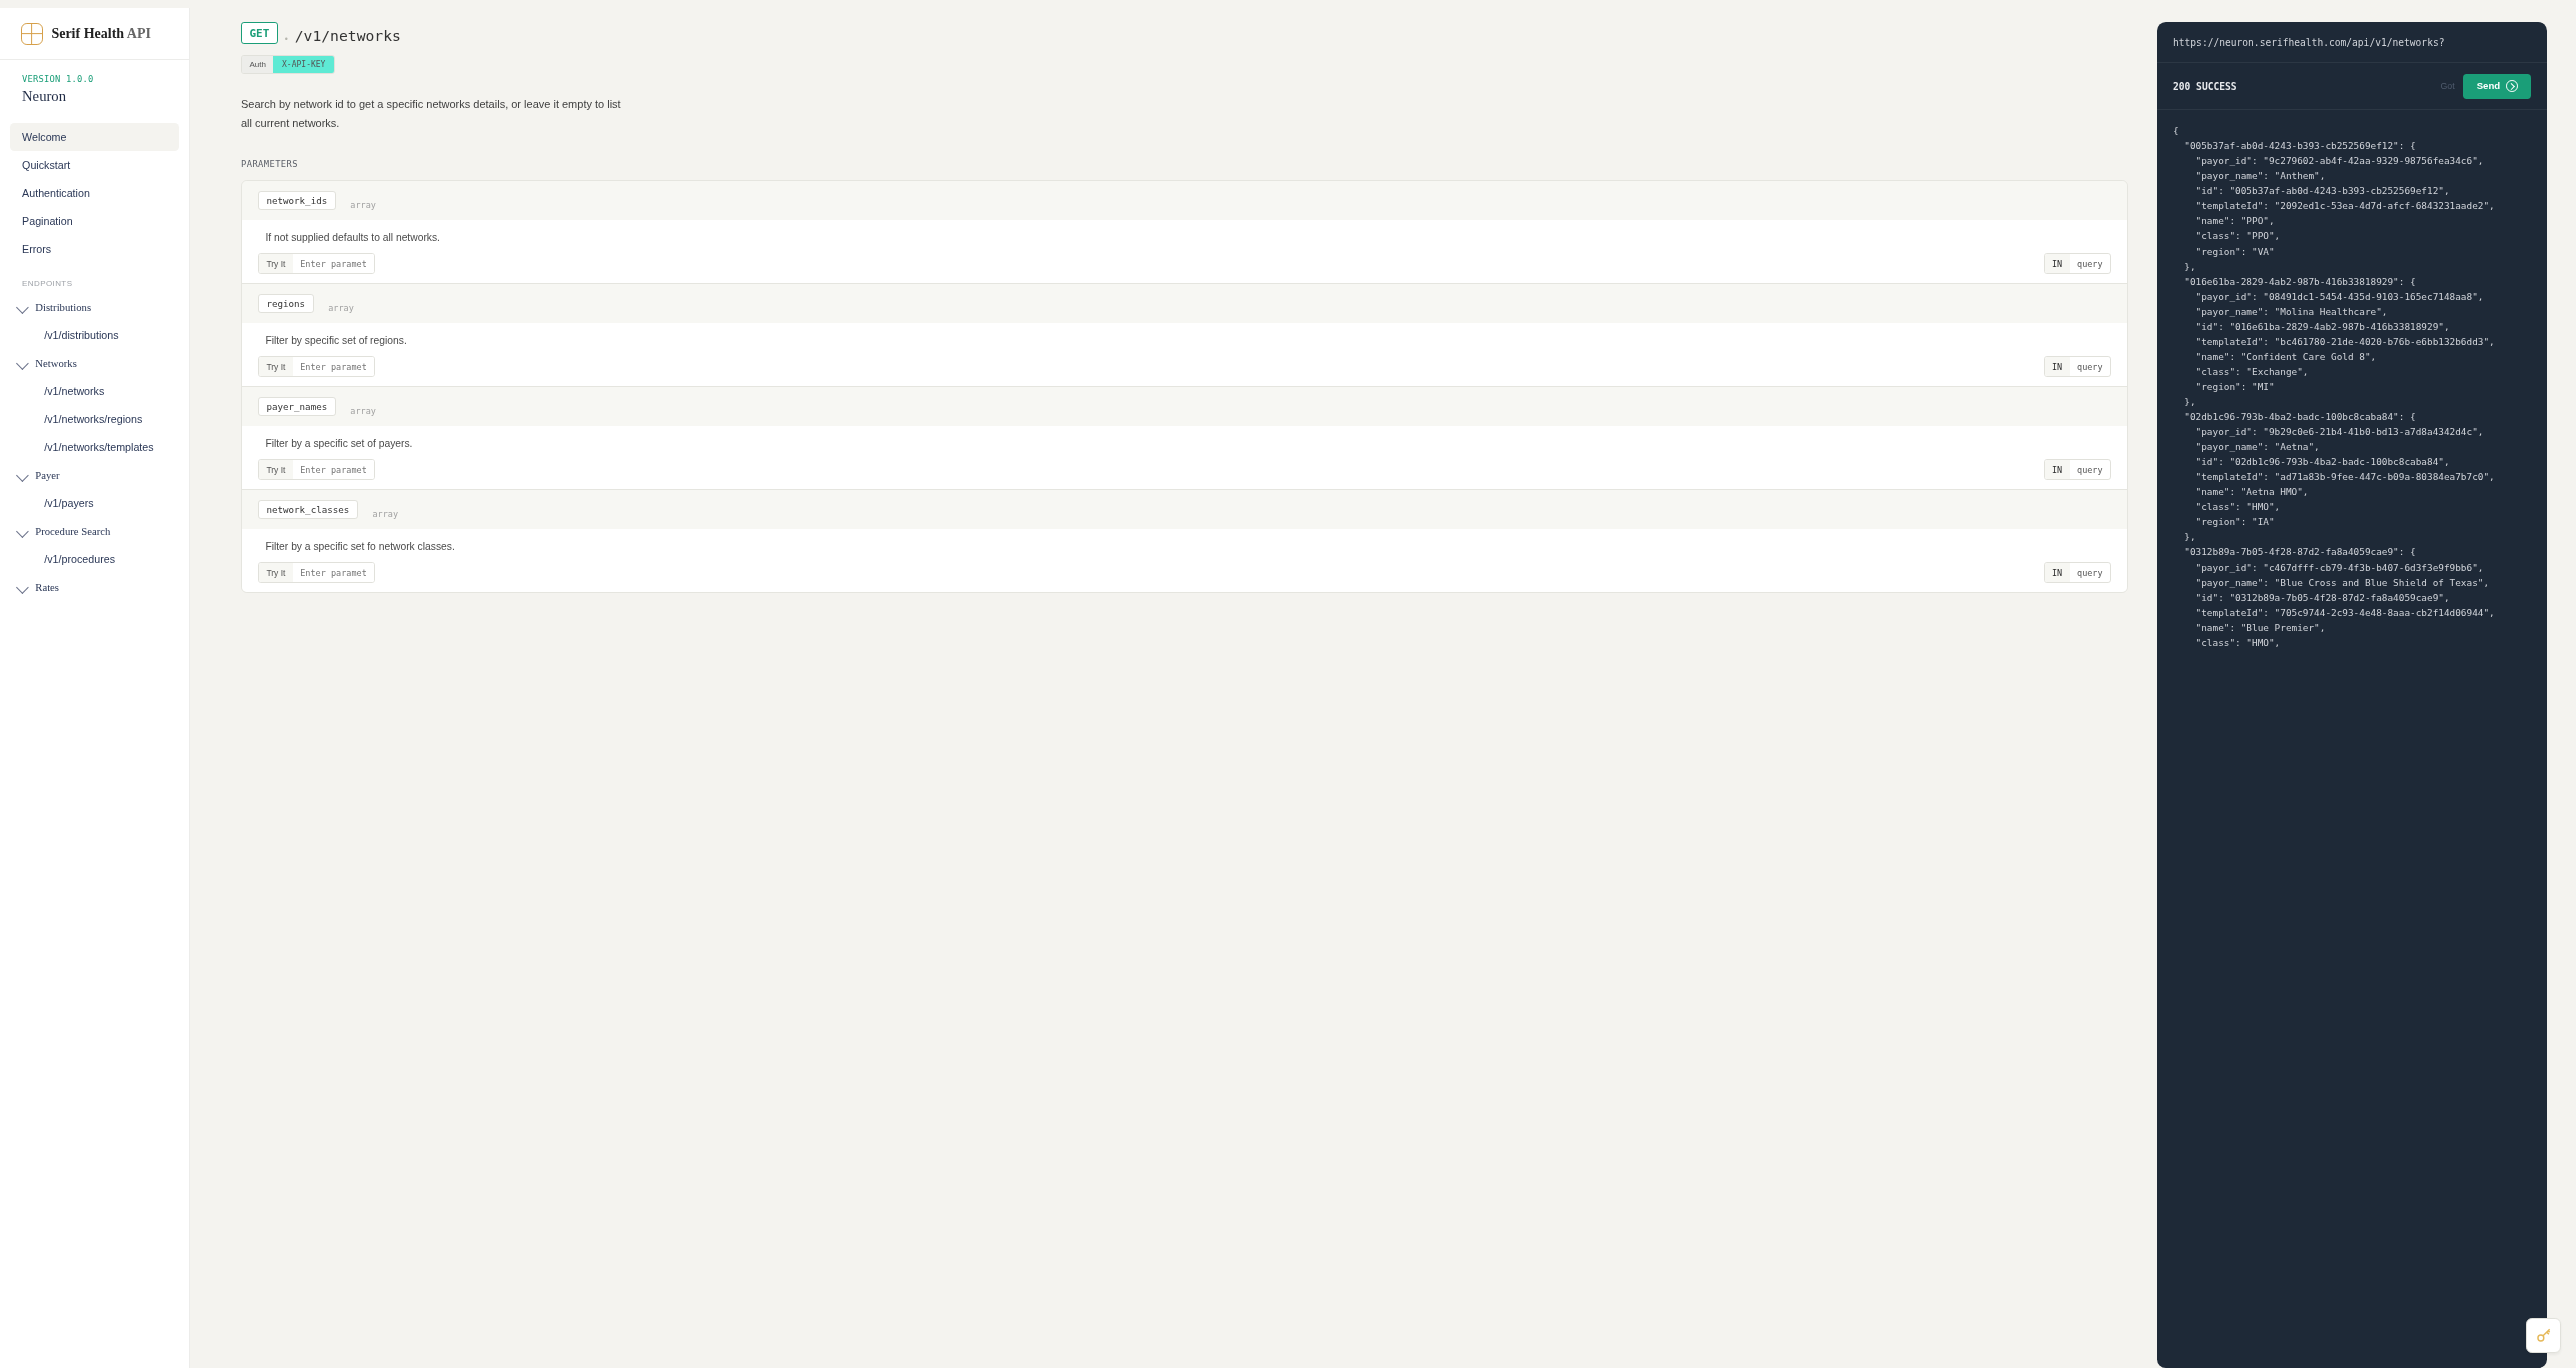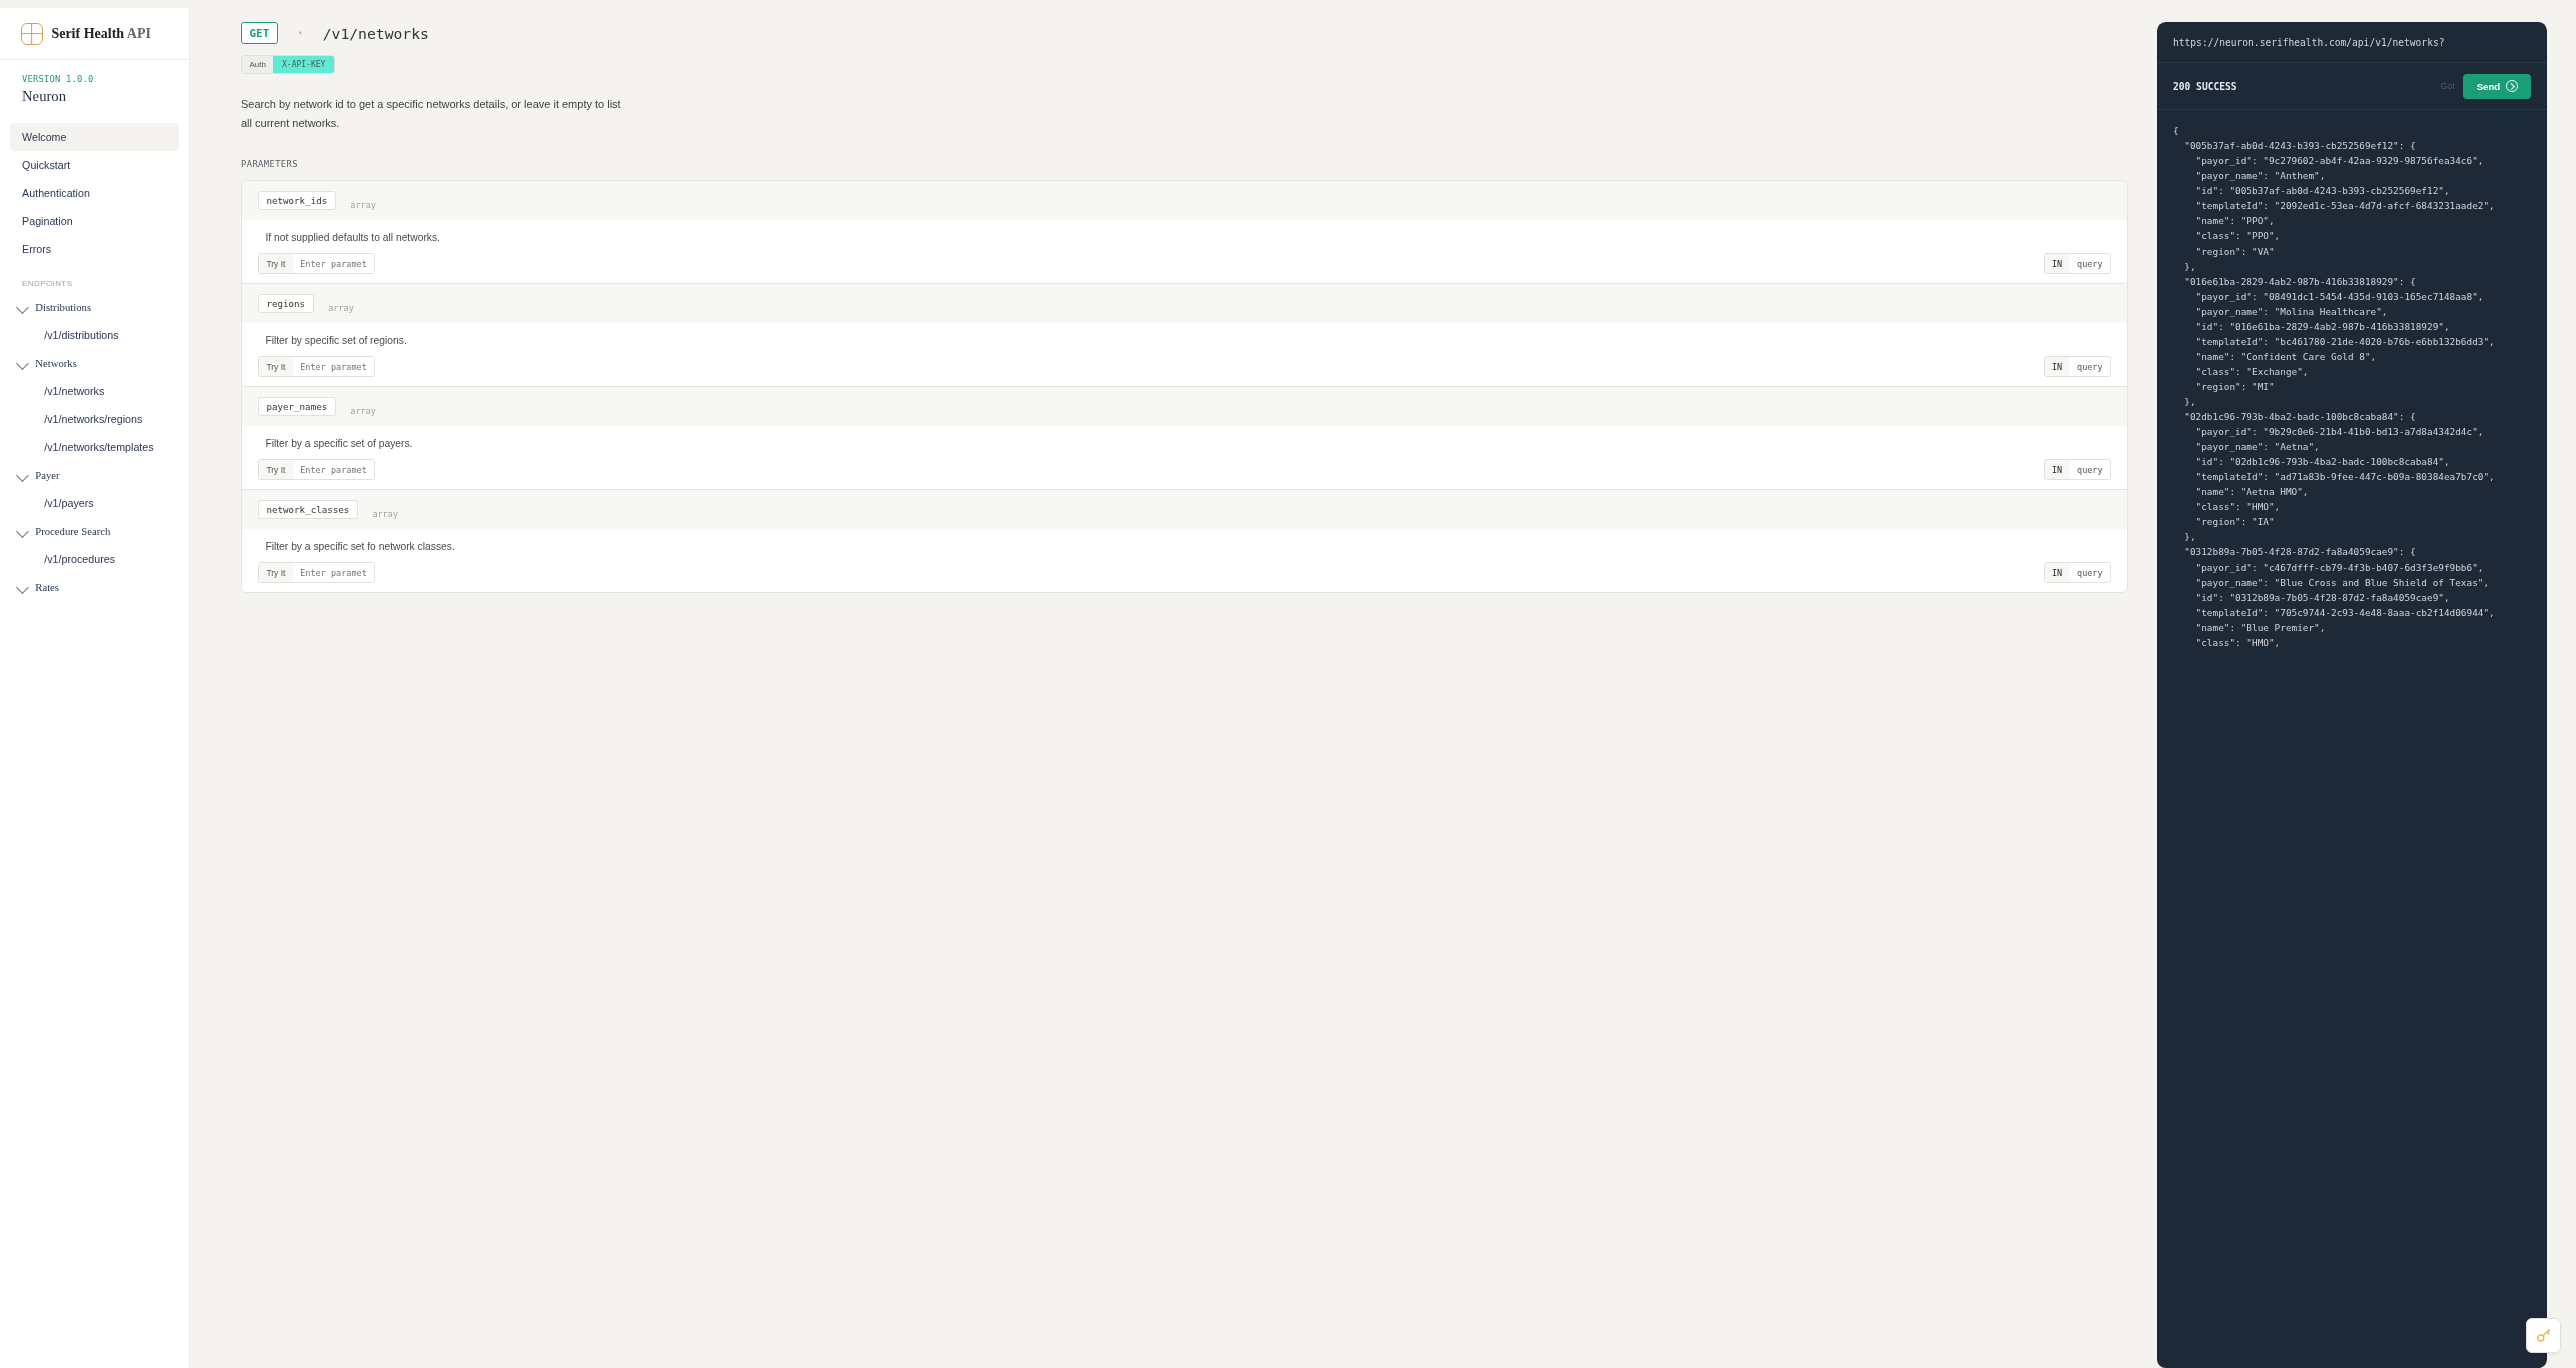--- a/index.html
+++ b/index.html
@@ -103,22 +103,22 @@
     display: flex;
     overflow: hidden;
   }
   .doc-col {
     flex: 1;
     padding: 22px 29px 0 51px;
     overflow-y: auto;
   }
   .endpoint-header {
     display: flex;
-    align-items: center;
-    gap: 21px;
+    align-items: flex-end;
+    gap: 7px;
     margin-bottom: 10.3px;
   }
   .method-badge {
     font-family: "SFMono-Regular", Menlo, Consolas, monospace;
     font-weight: 700;
     font-size: 11px;
     color: #1a9e78;
     border: 1.1px solid #1a9e78;
     padding: 3.7px 7.4px;
     border-radius: 2.9px;
@@ -264,21 +264,20 @@
   .send-btn {
     background: #1a9e78;
     color: #fff;
     border: none;
     border-radius: 3.7px;
     padding: 6.6px 13.2px;
     font-size: 9.6px;
     font-weight: 600;
     cursor: pointer;
     display: inline-flex;
-    align-items: center;
     gap: 5.9px;
   }
   .send-icon {
     width: 11.8px; height: 11.8px;
     border: 1.5px solid #fff;
     border-radius: 50%;
     position: relative;
   }
   .send-icon::after {
     content: "";

